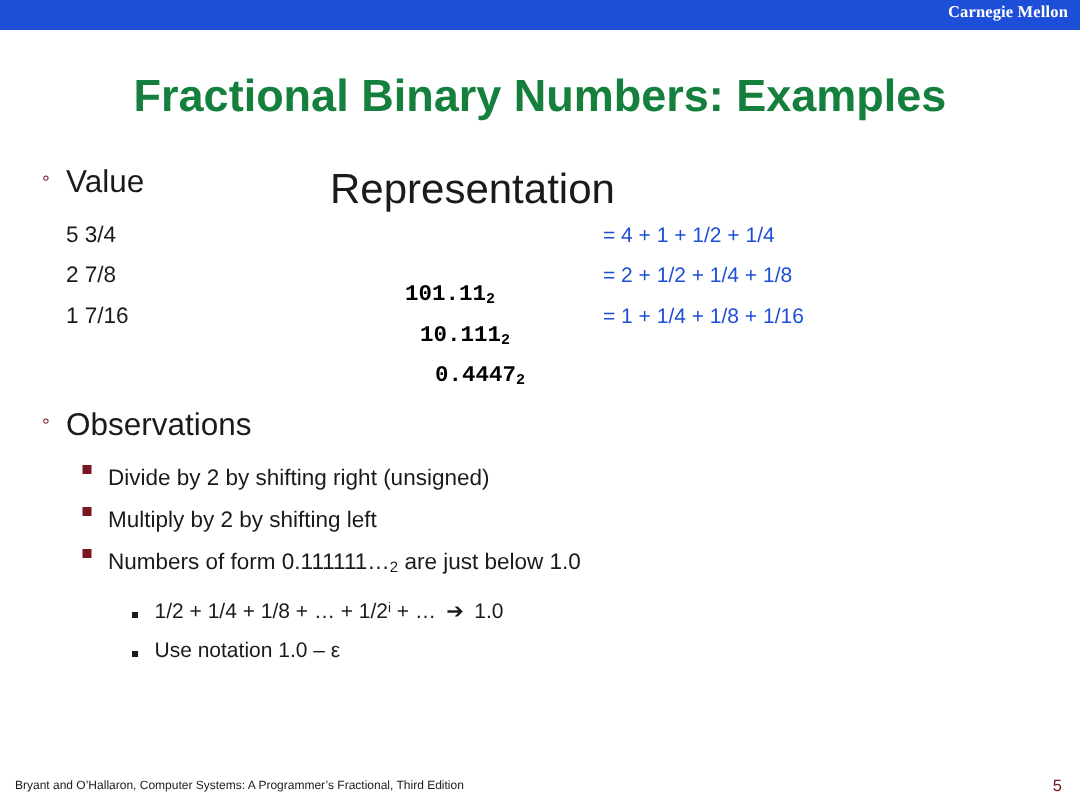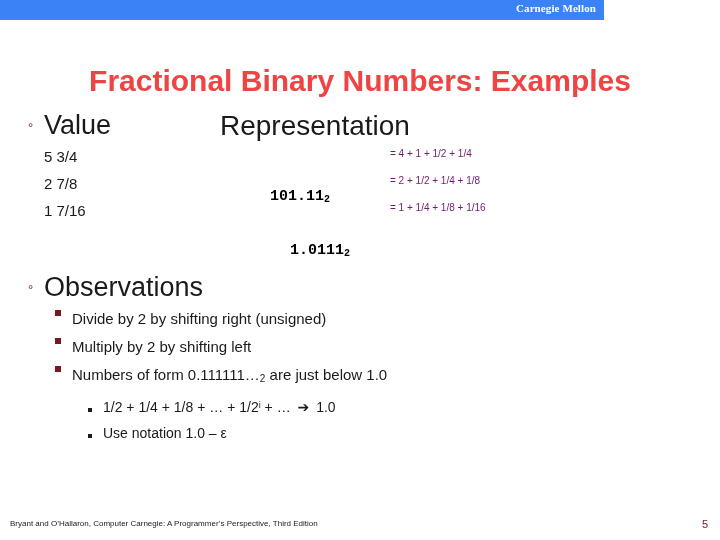--- a/index.html
+++ b/index.html
@@ -15,47 +15,47 @@
     color: #000000;
     overflow: hidden;
     position: relative;
   }
 
   
   .banner {
     position: absolute;
     top: 0;
     left: 0;
-    width: 604px;
+    width: 720px;
     height: 20px;
-    background: #3b82f6;
+    background: #1d4ed8;
   }
   .banner-text {
     position: absolute;
     right: 8px;
     top: 2px;
     color: #ffffff;
     font-family: "Liberation Serif", serif;
     font-weight: bold;
     font-size: 11px;
     letter-spacing: 0.1px;
     white-space: nowrap;
   }
 
   
   .slide-title {
     position: absolute;
-    top: 64px;
+    top: 48px;
     left: 0;
     width: 720px;
     text-align: center;
     font-family: "Liberation Sans", sans-serif;
     font-weight: bold;
     font-size: 30px;
-    color: #ef4444;
+    color: #15803d;
     white-space: nowrap;
   }
 
   
   .lvl1 {
     position: absolute;
     left: 28px;
     display: flex;
     align-items: baseline;
   }
@@ -63,21 +63,21 @@
     width: 16px;
     flex: 0 0 16px;
     color: #7b1520;
     font-size: 13px;
     font-family: "Liberation Sans", sans-serif;
     line-height: 1;
     position: relative;
     top: -2px;
   }
   .lvl1-text {
-    font-size: 27px;
+    font-size: 21px;
     color: #1a1a1a;
     white-space: nowrap;
   }
 
   
   .hdr-row { top: 110px; }
   .hdr-value { }
   .hdr-repr {
     position: absolute;
     left: 220px;
@@ -119,24 +119,24 @@
     left: 180px;
     margin-top: 40px;
   }
   .cell-repr sub {
     font-size: 10px;
     font-weight: bold;
     vertical-align: -0.22em;
   }
   .cell-expr {
     position: absolute;
-    left: 390px;
-    top: 0;
-    font-size: 10px;
-    color: #701a75;
+    left: 402px;
+    top: 0;
+    font-size: 14px;
+    color: #1d4ed8;
     white-space: nowrap;
   }
 
   
   .obs-row { top: 272px; }
 
   .lvl2 {
     position: absolute;
     left: 55px;
     display: flex;
@@ -236,26 +236,27 @@
 <div class="table">
 
   <div class="trow">
     <span class="cell-value">5 3/4</span>
     <span class="cell-repr" style="width:150px;left:180px;"><span>101.11</span><sub>2</sub></span>
     <span class="cell-expr">= 4 + 1 + 1/2  + 1/4</span>
   </div>
 
   <div class="trow">
     <span class="cell-value">2 7/8</span>
+    <span class="cell-repr" style="width:160px;left:180px;"><span>10.111</span><sub>2</sub></span>
     <span class="cell-expr">= 2 + 1/2  + 1/4 + 1/8</span>
   </div>
 
   <div class="trow">
     <span class="cell-value">1 7/16</span>
-    <span class="cell-repr" style="width:170px;left:180px;"><span>1.0111</span><sub>2</sub></span>
+    <span class="cell-repr" style="width:170px;left:180px;"><span>0.4447</span><sub>2</sub></span>
     <span class="cell-expr">= 1 + 1/4 + 1/8 + 1/16</span>
   </div>
 
 </div>
 
 <div class="lvl1 obs-row">
   <span class="lvl1-marker">°</span>
   <span class="lvl1-text">Observations</span>
 </div>
 
@@ -277,14 +278,14 @@
 <div class="lvl3" style="top:399px;">
   <span class="lvl3-marker"></span>
   <span class="lvl3-text"><span>1/2 + 1/4 + 1/8 + … + 1/2</span><sup>i</sup><span> + … </span><span class="arrow-glyph">➔</span><span> 1.0</span></span>
 </div>
 
 <div class="lvl3" style="top:425px;">
   <span class="lvl3-marker"></span>
   <span class="lvl3-text"><span>Use notation 1.0 – ε</span></span>
 </div>
 
-<div class="footer-text">Bryant and O’Hallaron, Computer Carnegie: A Programmer’s Perspective, Third Edition</div>
+<div class="footer-text">Bryant and O’Hallaron, Computer Systems: A Programmer’s Fractional, Third Edition</div>
 <div class="footer-page">5</div>
 
 </body></html>

